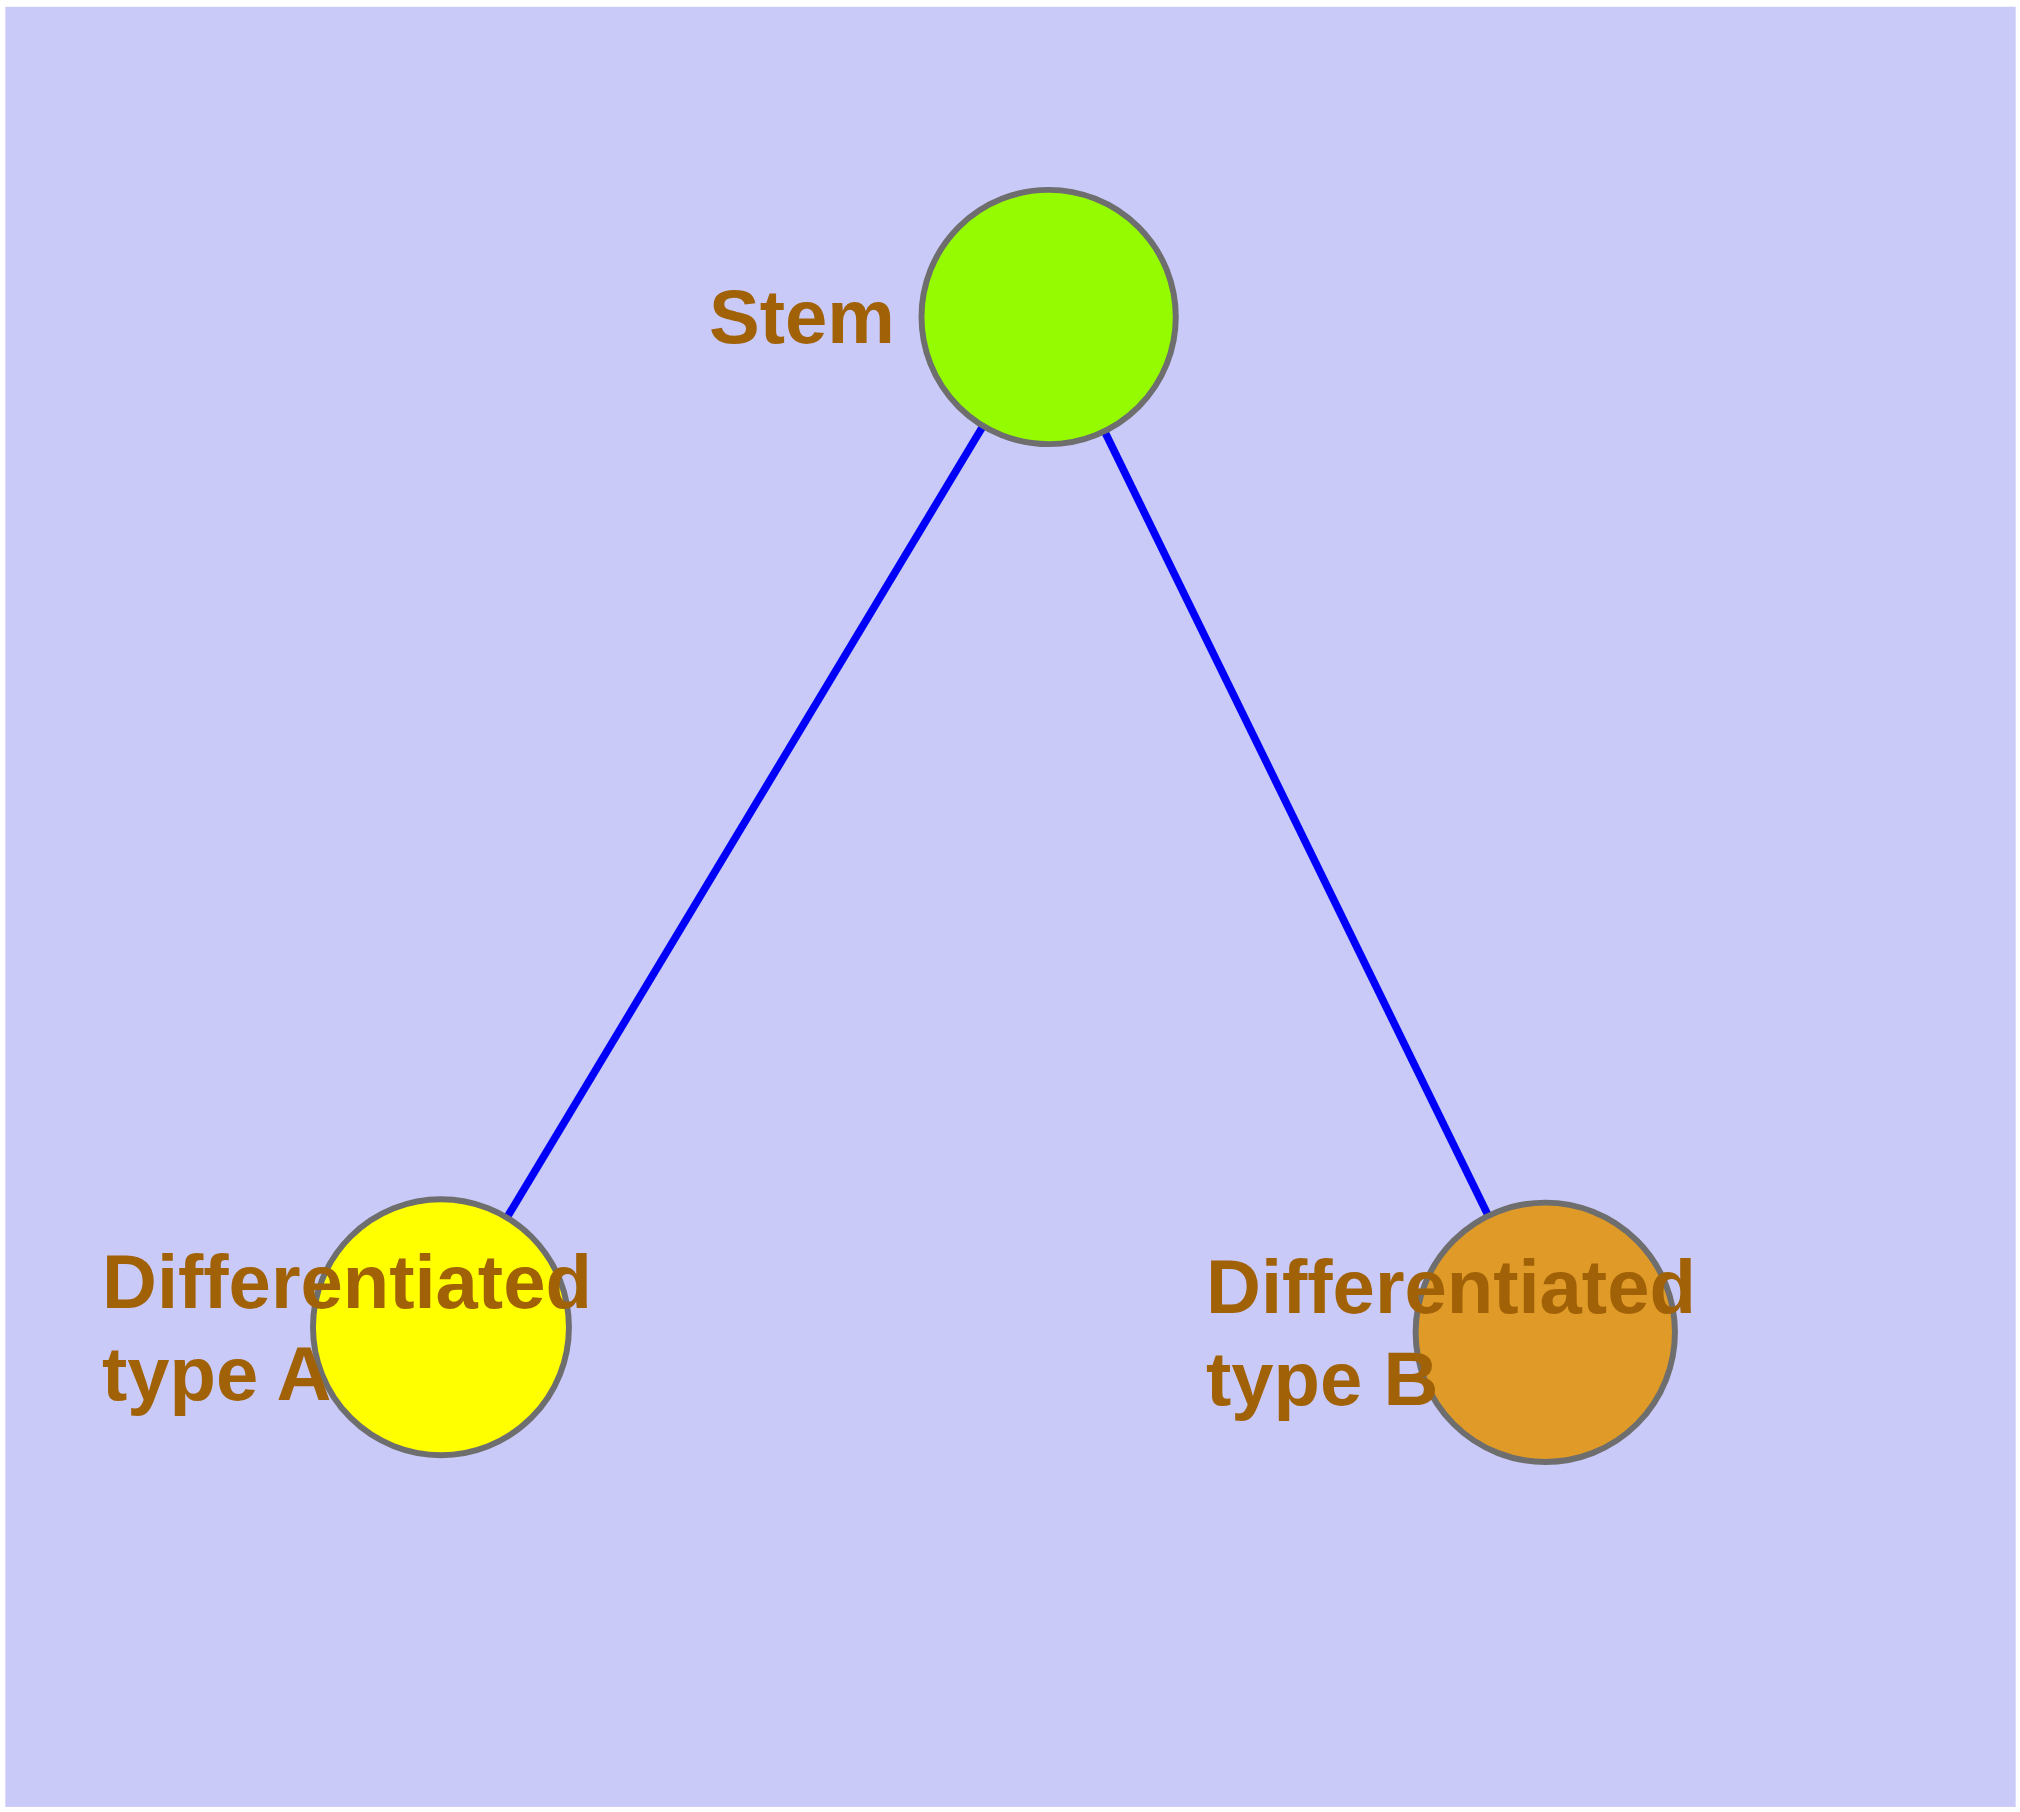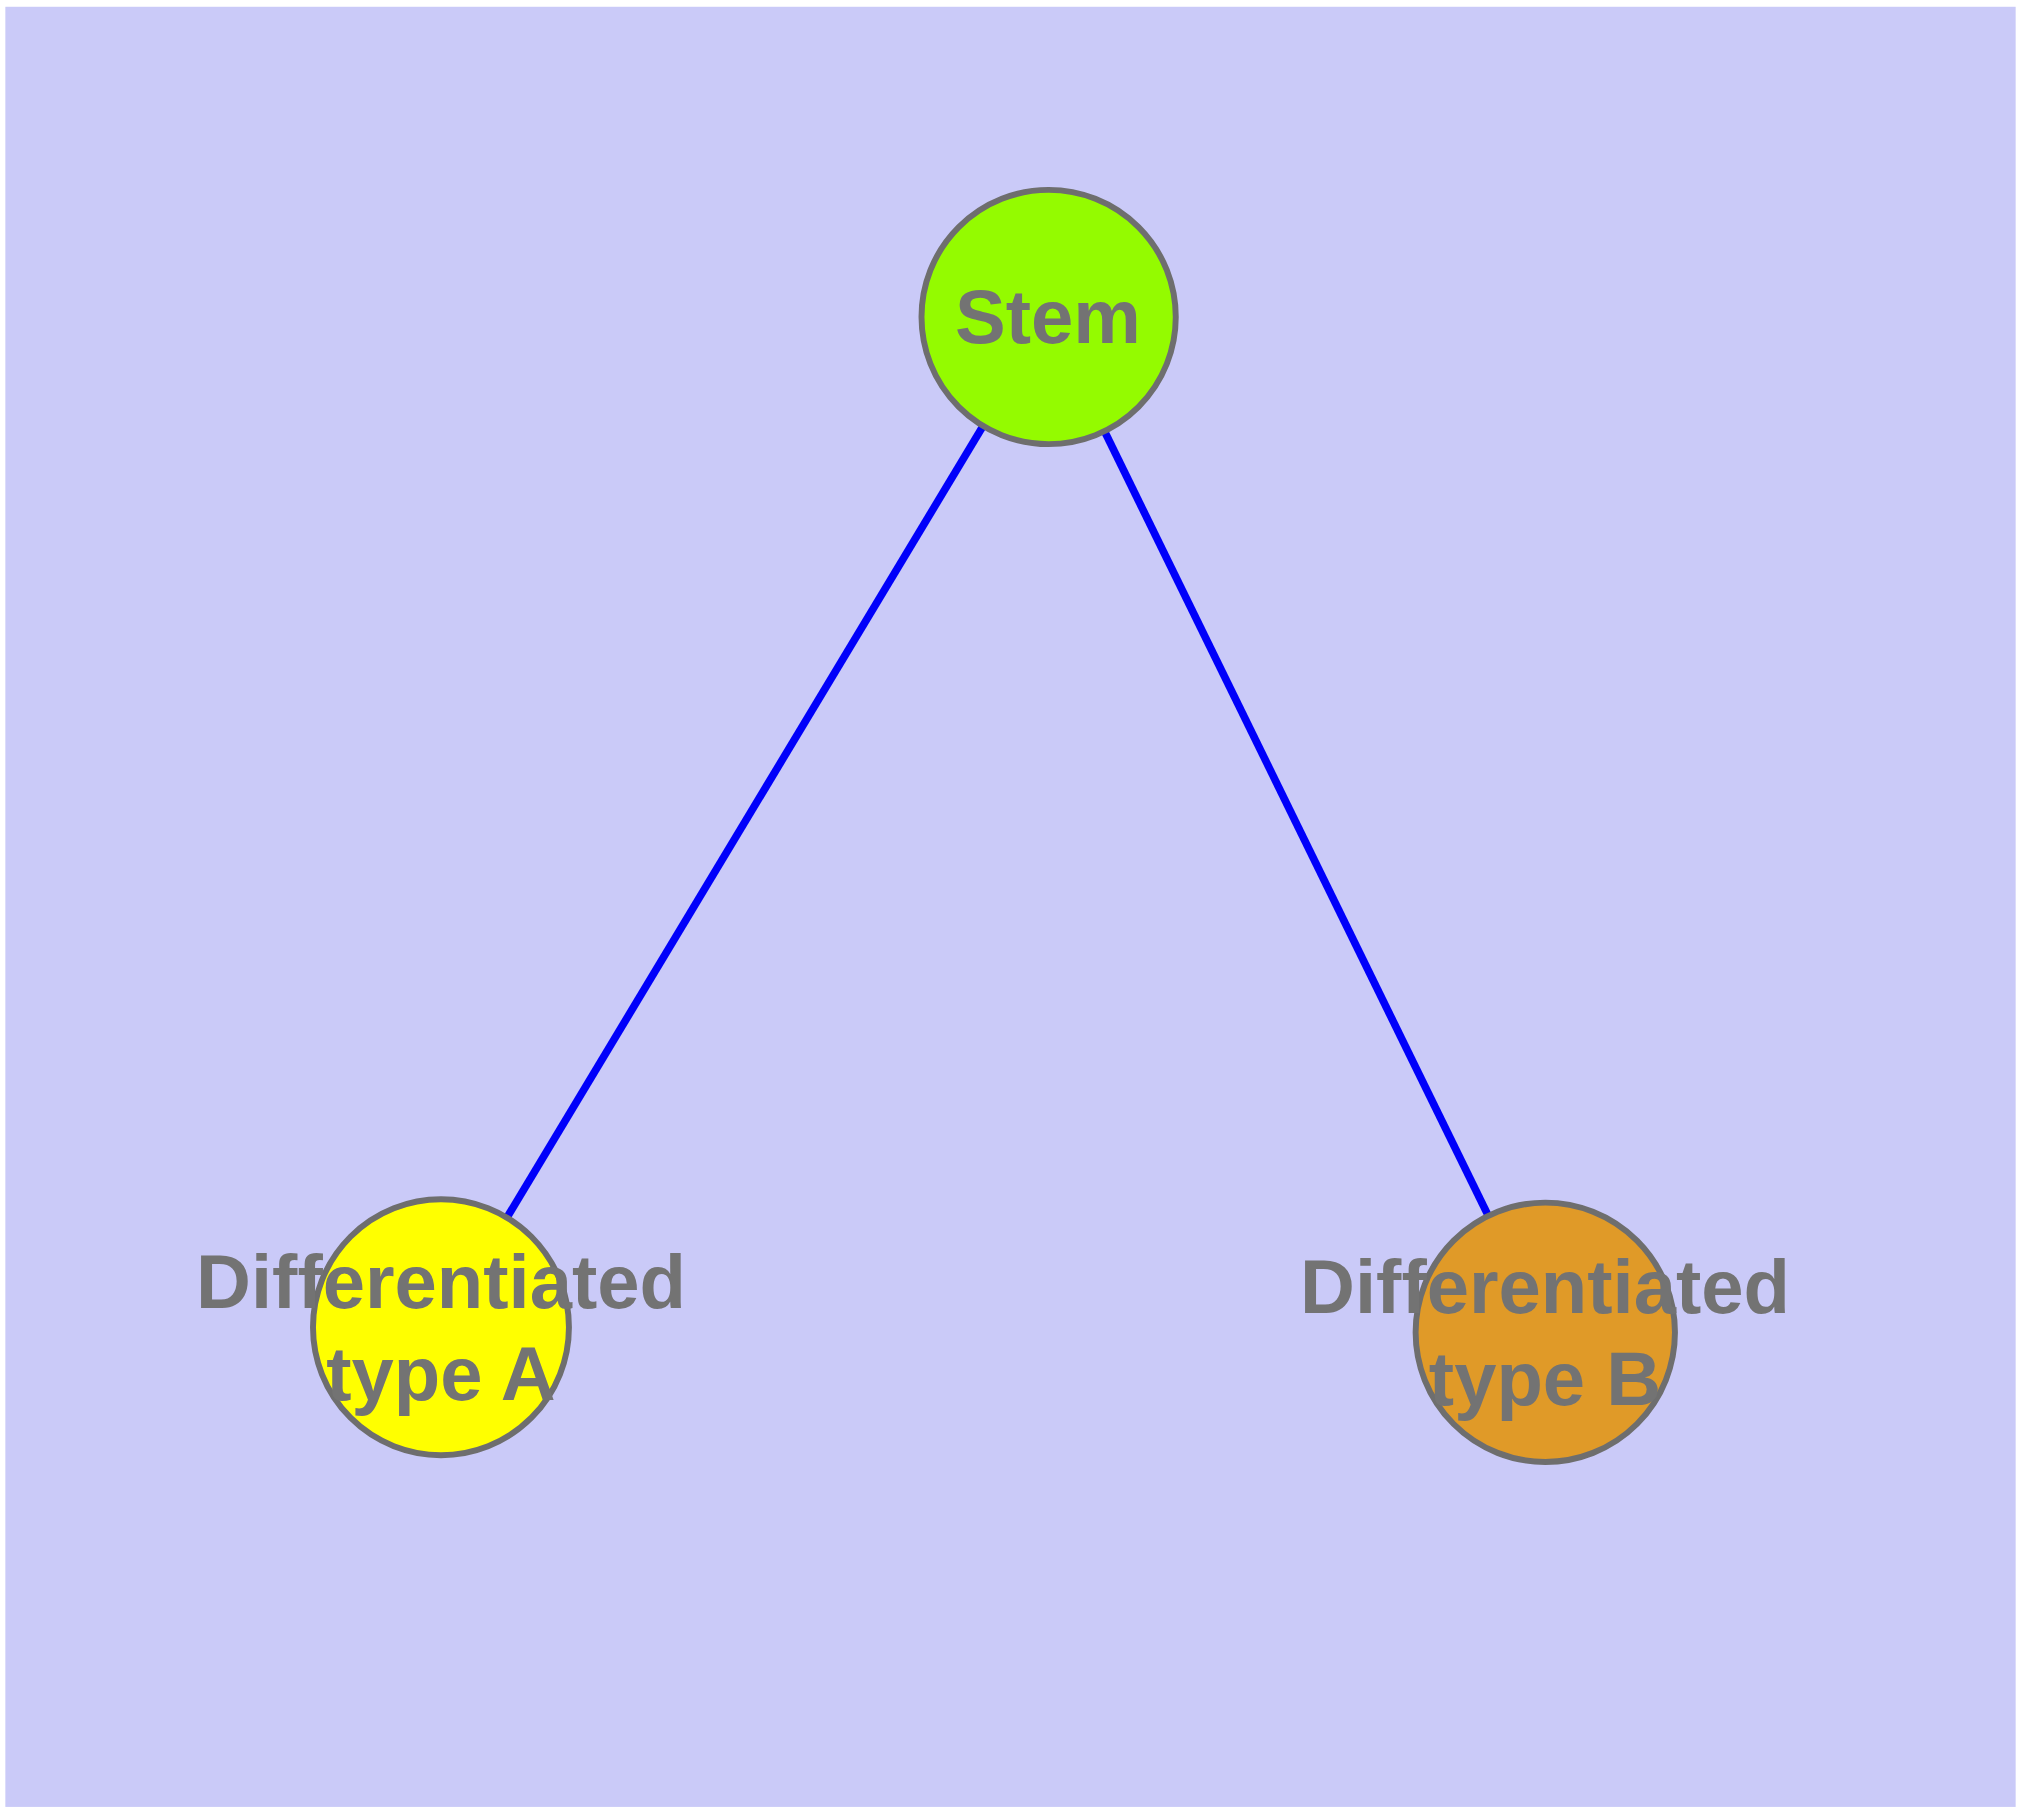--- a/index.html
+++ b/index.html
@@ -16,25 +16,24 @@
     font-family: "Liberation Sans", sans-serif;
   }
   .canvas svg {
     position: absolute;
     left: 0;
     top: 0;
   }
   .node-label {
     position: absolute;
     width: 678px;
-    text-align: center;
     font-weight: bold;
     font-size: 76px;
     line-height: 92px;
-    color: #737373;
+    color: #a16207;
     white-space: pre-line;
     pointer-events: none;
   }
   .label-stem  { left: 709px;  top: 271px;  }
   .label-typeA { left: 102px;  top: 1236px; }
   .label-typeB { left: 1206px; top: 1241px; }
 </style>
 </head>
 <body>
 

